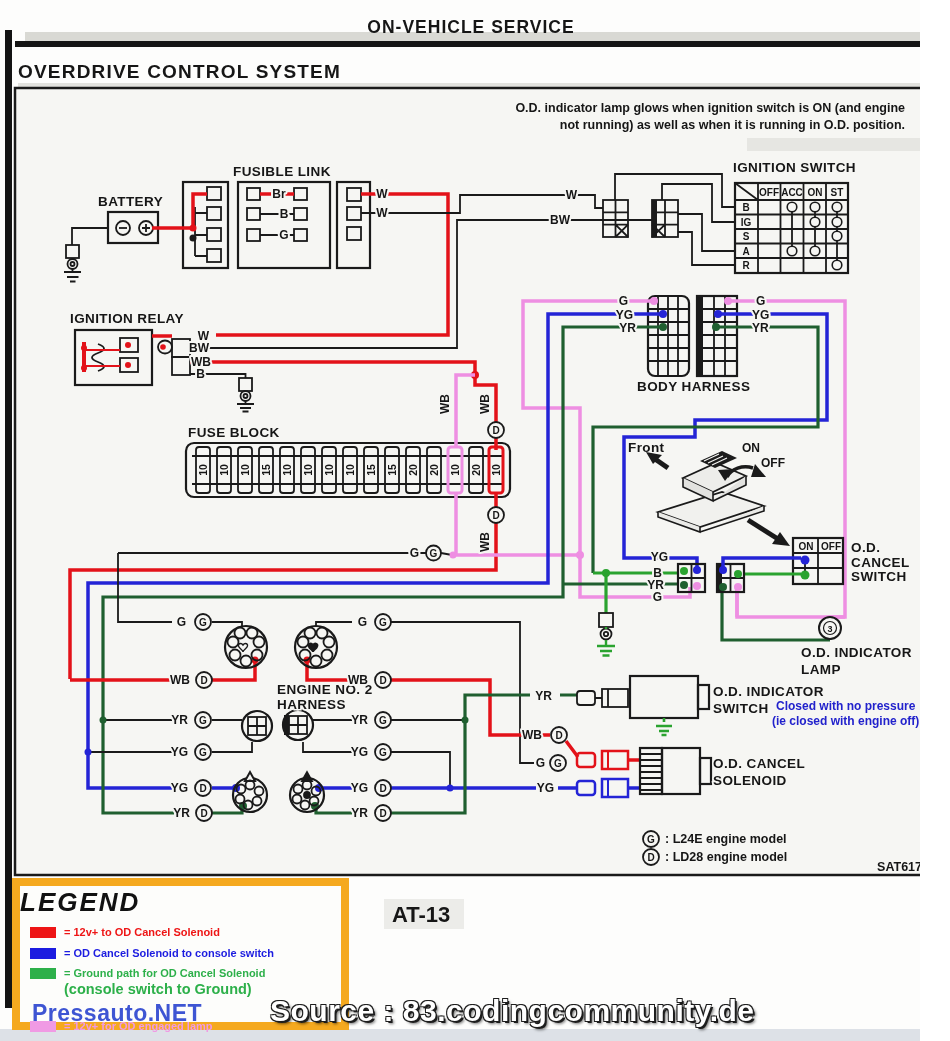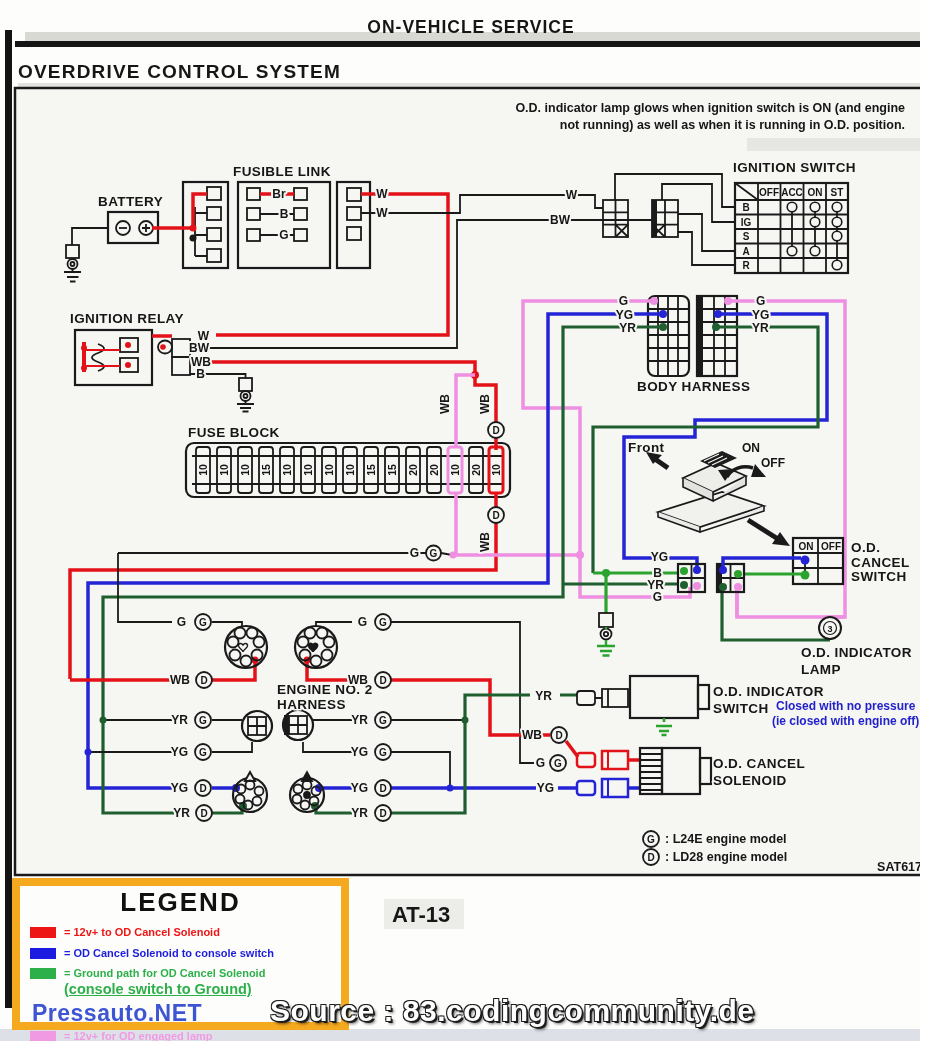--- a/index.html
+++ b/index.html
@@ -16,24 +16,24 @@
   svg text{font-family:"Liberation Sans",sans-serif;fill:#161616;}
   svg .lbl{font-weight:700;font-size:12px;paint-order:stroke;stroke:#f6f6f3;stroke-width:4px;stroke-linejoin:round;}
   svg .ttl{font-weight:700;font-size:13.5px;letter-spacing:.4px;paint-order:stroke;stroke:#f6f6f3;stroke-width:3px;}
   svg .cd{font-weight:700;font-size:10px;text-anchor:middle;}
   svg .tsm{font-weight:700;font-size:10px;text-anchor:middle;}
   svg .note{font-weight:700;font-size:12.5px;}
   svg .ann{font-weight:700;font-size:12px;fill:#2222cc;paint-order:stroke;stroke:#f6f6f3;stroke-width:3px;}
   svg .fuse{font-weight:700;font-size:10.5px;text-anchor:middle;}
   .legend{position:absolute;left:12px;top:878px;width:337px;height:152px;box-sizing:border-box;
           border:8px solid #f5a91f;background:#fdfdfb;z-index:3;}
-  .legend h2{margin:1px 0 7px 0;text-align:center;font-size:26px;letter-spacing:2px;color:#111;}
+  .legend h2{margin:1px 0 7px 0;text-align:left;font-size:26px;letter-spacing:2px;color:#111;font-style:italic;}
   .lg-item{display:flex;align-items:flex-start;gap:8px;margin:5px 0 0 10px;font-weight:700;font-size:11px;line-height:15.5px;}
   .sw{width:26px;height:11px;flex:0 0 26px;margin-top:2px;}
-  .lg-sub{margin:0 0 10px 44px;font-weight:700;font-size:14.5px;line-height:15.5px;text-decoration:underline;}
+  .lg-sub{margin:0 0 0 44px;font-weight:700;font-size:14.5px;line-height:15.5px;}
   .lg-gap{height:17px;}
   .wm-press{position:absolute;left:32px;top:1000px;font-weight:700;font-size:23px;
             color:rgba(35,62,205,.88);z-index:5;letter-spacing:.5px;}
   .wm-src{position:absolute;left:270px;top:994px;width:670px;text-align:left;font-weight:700;font-size:30px;
           color:#fff;z-index:6;letter-spacing:.5px;
           text-shadow:2px 2px 0 #1d1d1d,-1px -1px 0 #1d1d1d,1px -1px 0 #1d1d1d,-1px 1px 0 #1d1d1d,3px 3px 3px rgba(0,0,0,.55);}
   .btm-strip{position:absolute;left:0;top:1029px;width:950px;height:12px;background:#dde1e7;z-index:2;}
 </style>
 </head>
 <body>

